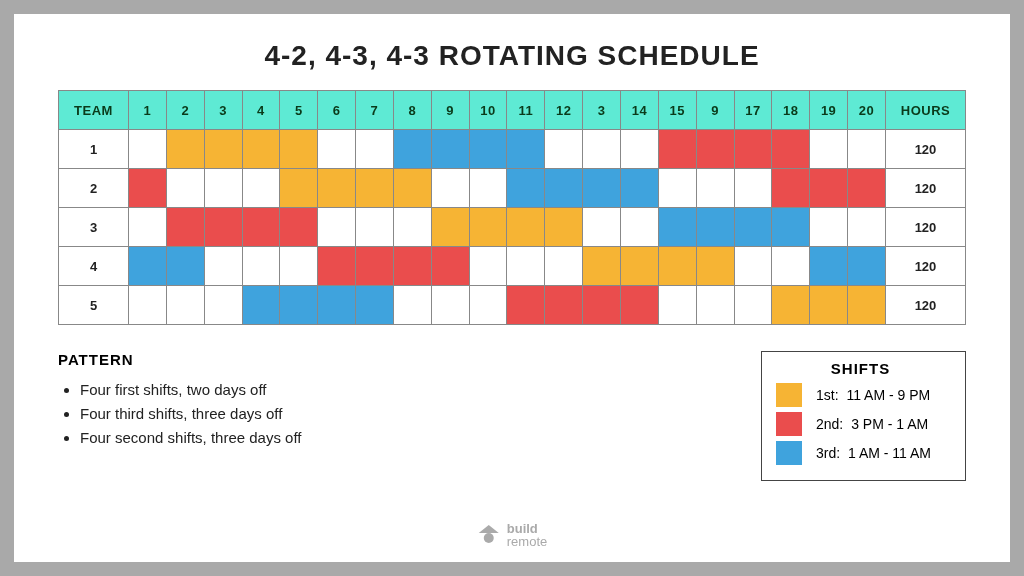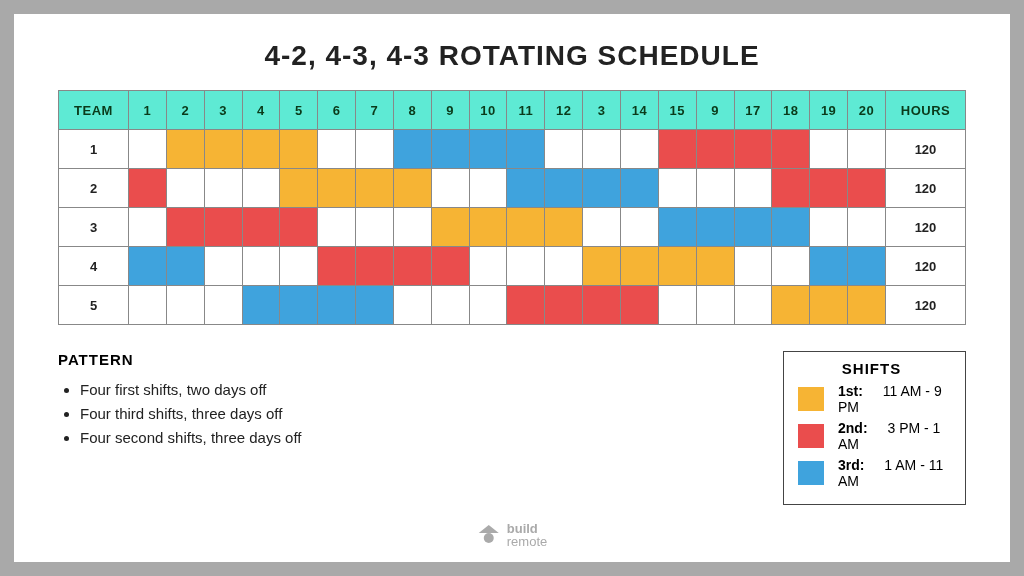--- a/index.html
+++ b/index.html
@@ -79,42 +79,42 @@
   padding-left: 22px;
 }
 .pattern li {
   font-size: 15px;
   color: #222;
   line-height: 1.6;
 }
 .shifts-box {
   border: 1.5px solid #444;
   padding: 8px 20px 10px 14px;
-  width: 183px;
+  width: 205px;
 }
 .shifts-box h3 {
   font-size: 15px;
   font-weight: 700;
   text-align: center;
   letter-spacing: 1px;
   margin-bottom: 6px;
 }
 .legend-row {
   display: flex;
   align-items: center;
   margin: 5px 0;
 }
 .swatch {
   width: 26px;
   height: 24px;
   flex-shrink: 0;
   margin-right: 14px;
 }
 .legend-text { font-size: 14px; }
-.legend-text b { font-weight: 700; margin-right: 16px; }
+.legend-text b { font-weight: 400; margin-right: 4px; }
 
 .logo {
   position: absolute;
   bottom: 14px;
   left: 50%;
   transform: translateX(-50%);
   display: flex;
   align-items: center;
   color: #aaa;
   gap: 6px;

